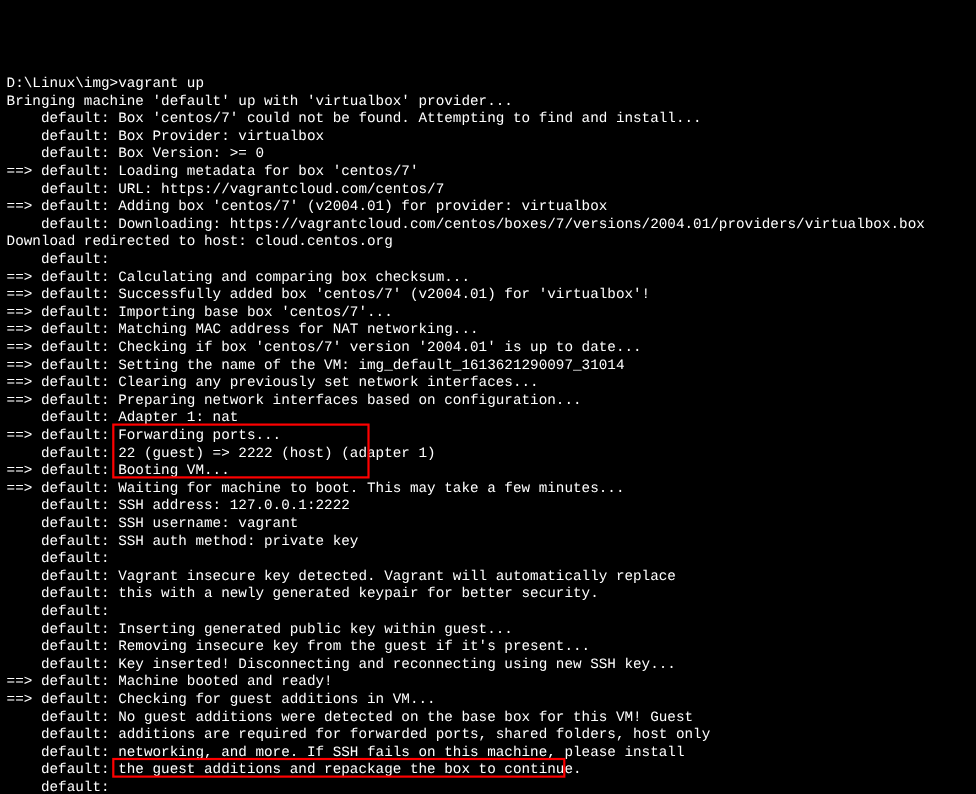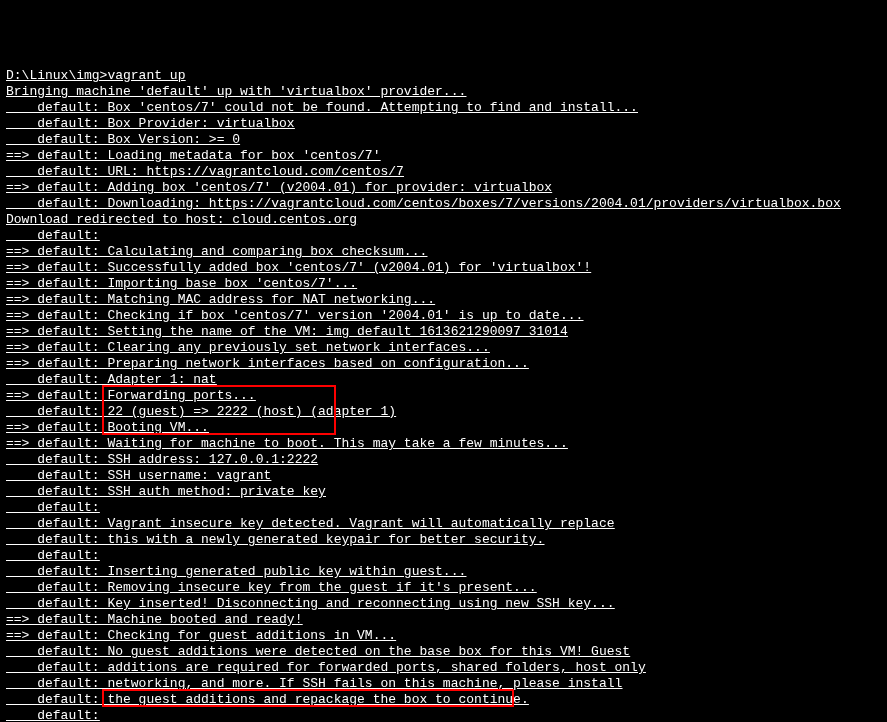--- a/index.html
+++ b/index.html
@@ -1,19 +1,18 @@
 <!DOCTYPE html>
 <html><head>
   <meta charset="utf-8">
   <style>
     * {
       margin: 0;
       padding: 0;
       box-sizing: border-box;
-      text-decoration: underline;
     }
     body {
       background-color: #000000;
       color: #ffffff;
       font-family: 'Consolas', 'Courier New', monospace;
       font-size: 13px;
       line-height: 16px;
       padding: 4px 6px;
       width: 887px;
       height: 722px;

